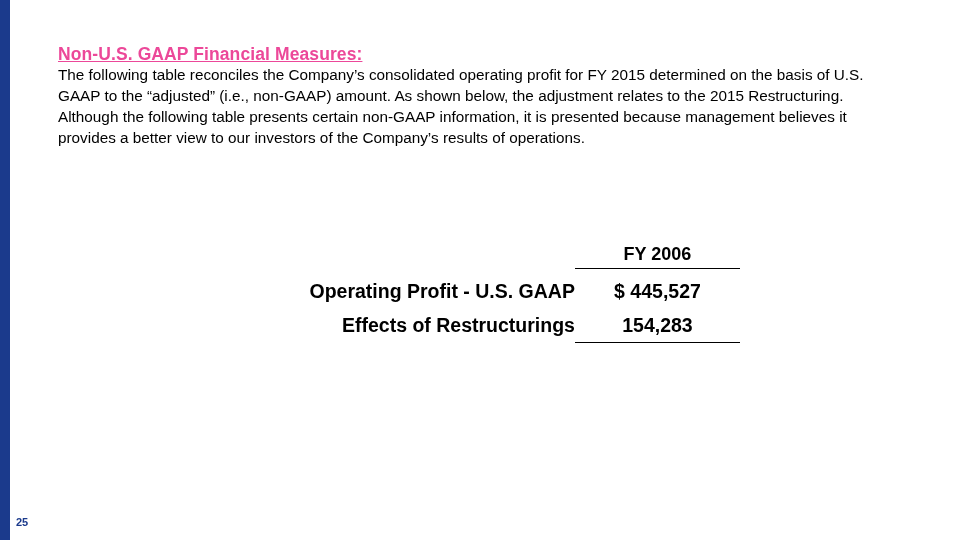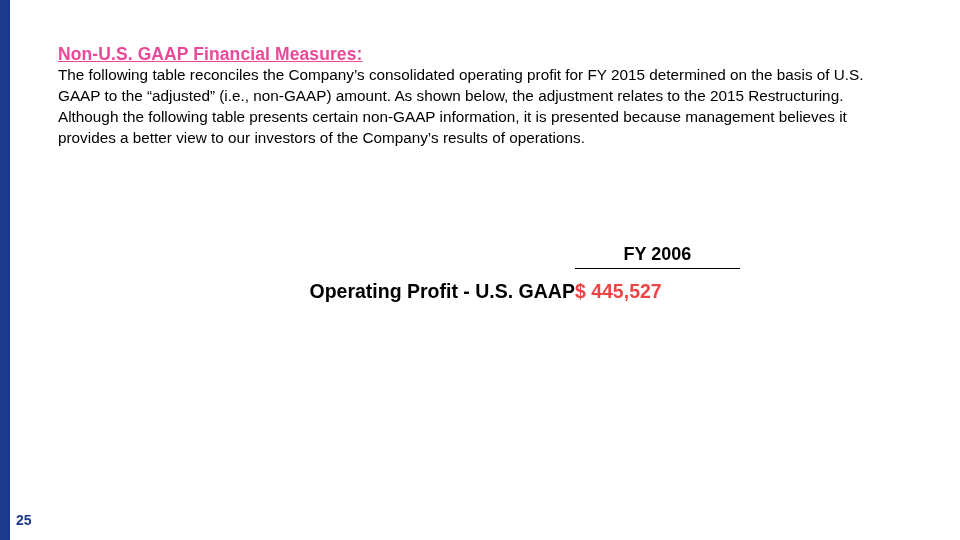--- a/index.html
+++ b/index.html
@@ -68,24 +68,24 @@
     font-size: 19.5px;
     font-weight: bold;
     color: #000000;
     padding-right: 24px;
     height: 34px;
     line-height: 34px;
     white-space: nowrap;
   }
   .col-value {
     width: 158px;
-    text-align: left;
+    text-align: center;
     font-size: 19.5px;
     font-weight: bold;
-    color: #ef4444;
+    color: #000000;
     height: 34px;
     line-height: 34px;
     white-space: nowrap;
   }
   .hdr-value {
     text-align: center;
     font-size: 18px;
     font-weight: bold;
     color: #000000;
     height: 28px;
@@ -101,21 +101,21 @@
   }
   .spacer-row td {
     height: 5px;
     line-height: 5px;
     font-size: 0;
   }
   .page-number {
     position: absolute;
     left: 16px;
     bottom: 12px;
-    font-size: 14px;
+    font-size: 11px;
     font-weight: bold;
     color: #1b3a8c;
   }
 </style>
 </head>
 <body>
 
 <div class="slide">
 
   <div class="left-bar"></div>
@@ -132,20 +132,24 @@
         <td class="col-value hdr-value">FY 2006</td>
       </tr>
       <tr class="spacer-row">
         <td></td>
         <td></td>
       </tr>
       <tr>
         <td class="col-label">Operating Profit - U.S. GAAP</td>
         <td class="col-value">$ 445,527</td>
       </tr>
+      <tr>
+        <td class="col-label">Effects of Restructurings</td>
+        <td class="col-value underline-single">154,283</td>
+      </tr>
       <tr class="spacer-row">
         <td></td>
         <td></td>
       </tr>
     </tbody>
       </table>
   </div>
 
   <div class="page-number">25</div>
 

